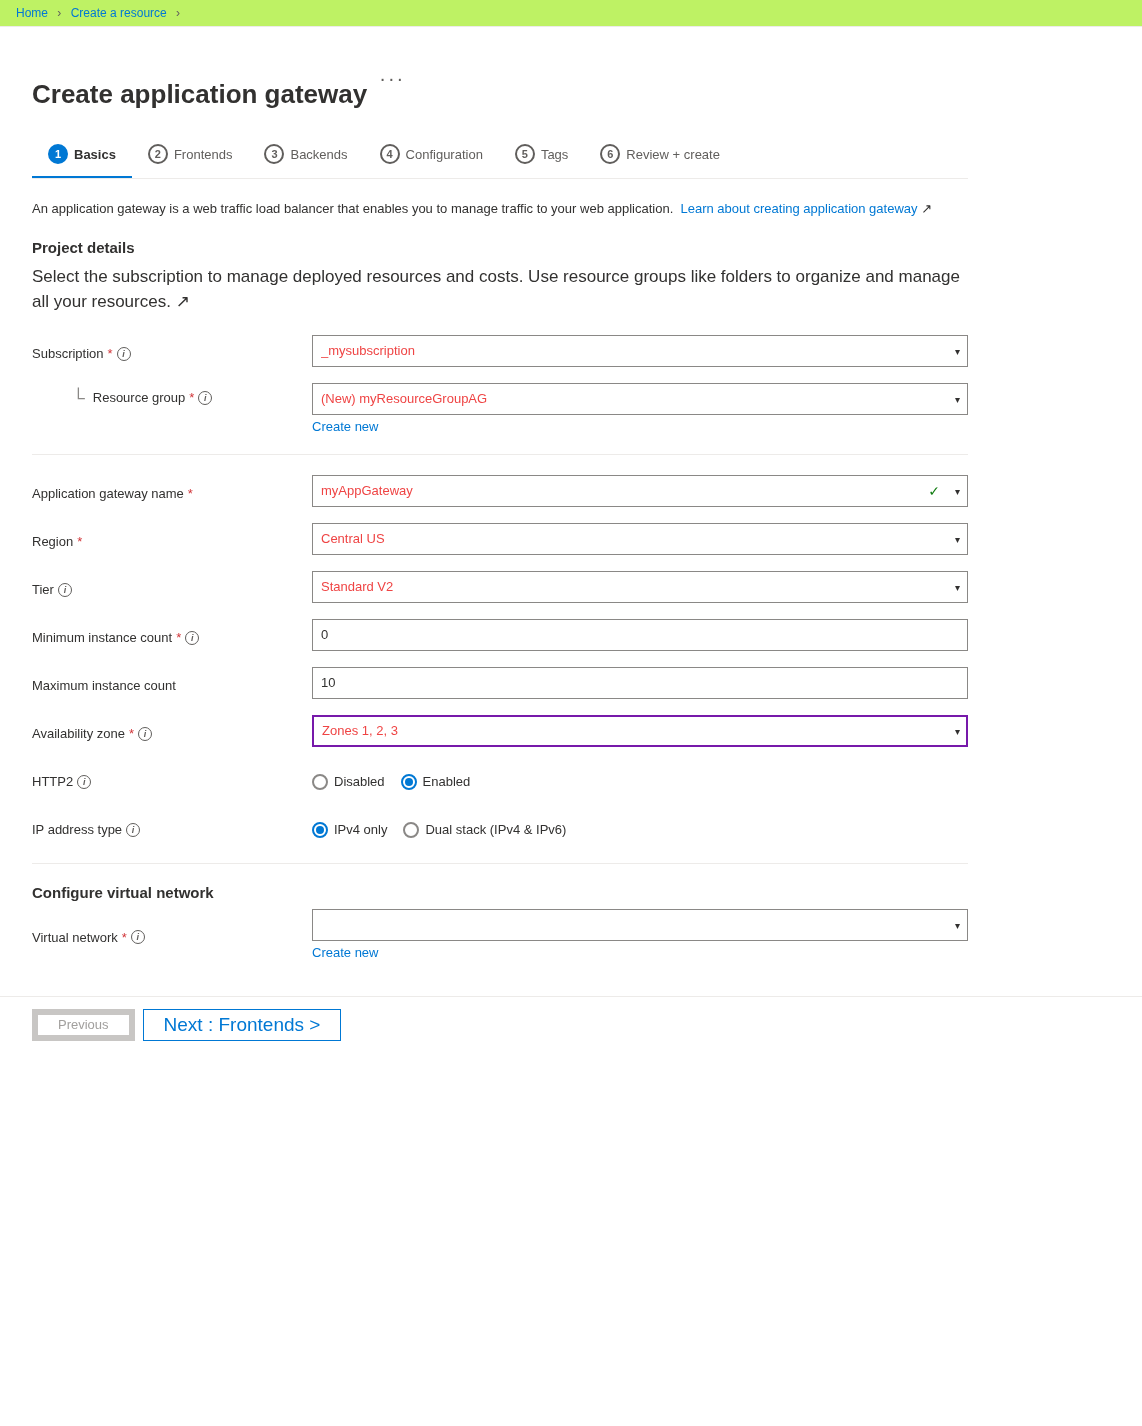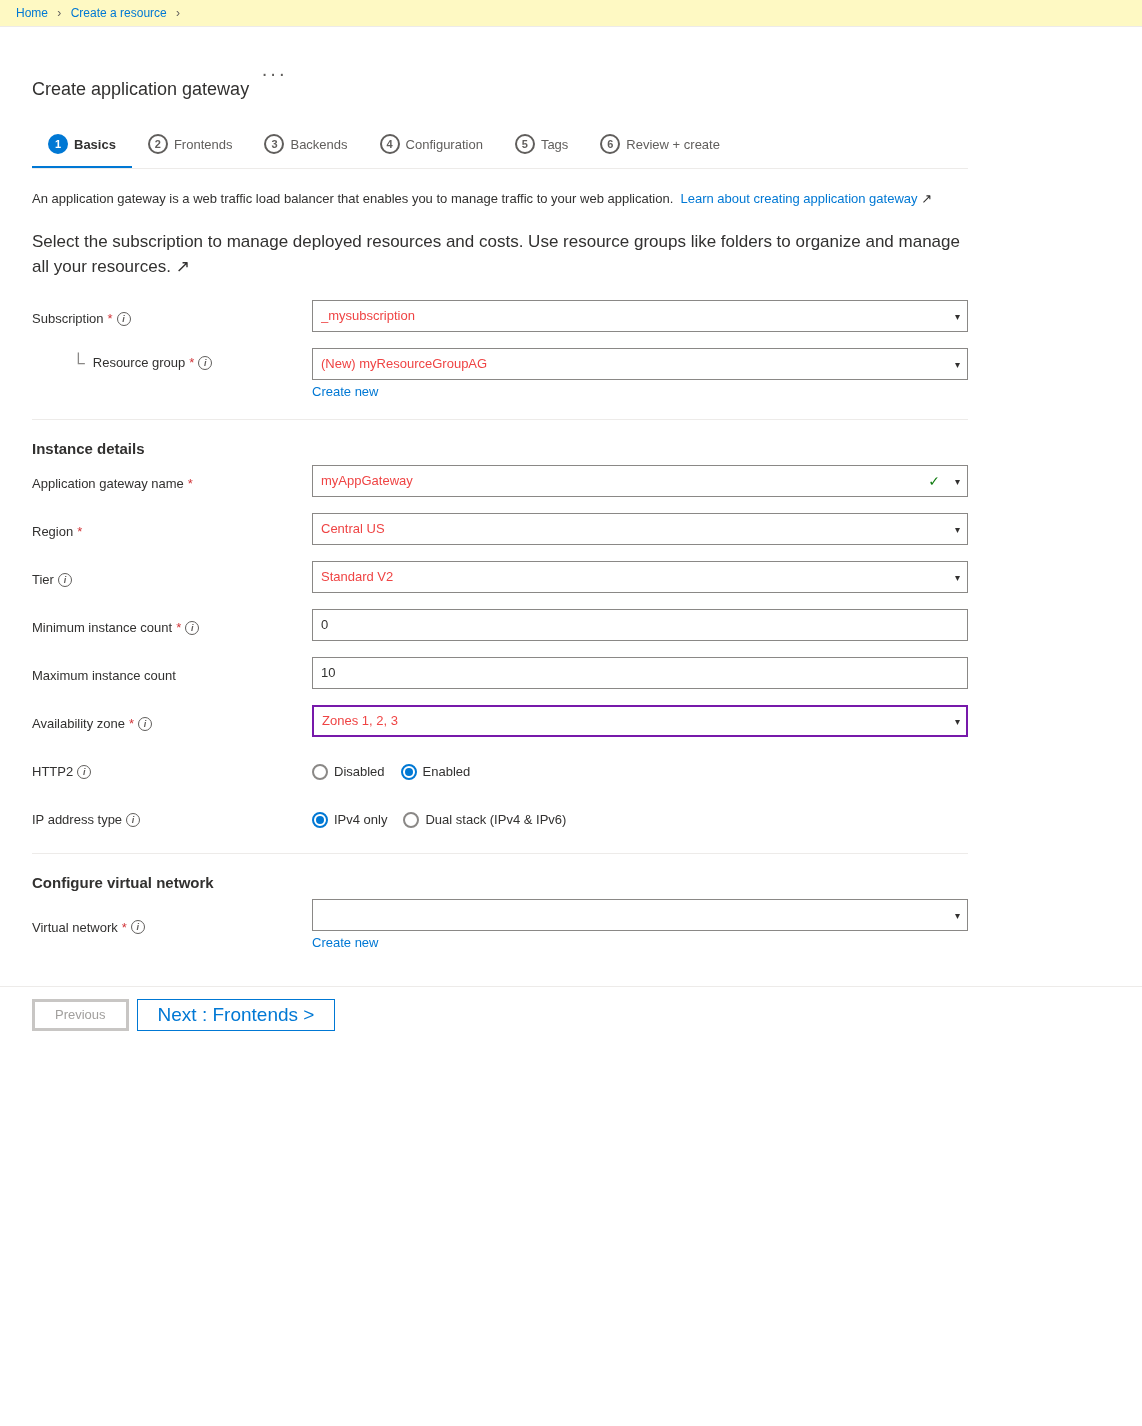--- a/index.html
+++ b/index.html
@@ -6,21 +6,21 @@
     body {
       font-family: 'Segoe UI', -apple-system, BlinkMacSystemFont, sans-serif;
       font-size: 13px;
       color: #323130;
       background: #fff;
       width: 1142px;
       min-height: 1426px;
     }
 
     .top-bar {
-      background: #fef9c3;
+      background: #bef264;
       border-bottom: 1px solid #edebe9;
       padding: 6px 16px;
       font-size: 12px;
       color: #0078d4;
     }
 
     .top-bar a {
       color: #0078d4;
       text-decoration: none;
       cursor: pointer;
@@ -37,22 +37,22 @@
     }
 
     .page-title-row {
       display: flex;
       align-items: center;
       gap: 12px;
       margin-bottom: 24px;
     }
 
     .page-title {
-      font-size: 18px;
-      font-weight: 400;
+      font-size: 26px;
+      font-weight: 700;
       color: #323130;
       margin-top: 32px;
     }
 
     .more-icon {
       font-size: 20px;
       color: #605e5c;
       cursor: pointer;
       letter-spacing: 2px;
     }
@@ -292,21 +292,21 @@
       border-top: 1px solid #edebe9;
       padding: 12px 32px;
       display: flex;
       align-items: center;
       gap: 8px;
     }
 
     .btn-secondary {
       height: 32px;
       padding: 0 20px;
-      border: 3px solid #fca5a5;
+      border: 6px solid #fca5a5;
       background: #fff;
       color: #323130;
       font-size: 13px;
       cursor: pointer;
     }
 
     .btn-secondary:disabled {
       color: #a19f9d;
       border-color: #c8c6c4;
       cursor: default;
@@ -371,20 +371,21 @@
       <span>Review + create</span>
     </div>
   </div>
 
   <p class="description-text">
     <span>An application gateway is a web traffic load balancer that enables you to manage traffic to your web application.</span>&nbsp;
     <a>Learn about creating application gateway</a>
     <span> ↗</span>
   </p>
 
+  <div class="section-title">Project details</div>
   <p class="section-description">
     <span>Select the subscription to manage deployed resources and costs. Use resource groups like folders to organize and manage all your resources.</span> <span>↗</span>
   </p>
 
   <div class="form-row">
     <div class="form-label-col">
       <span>Subscription</span>
       <span class="required-star">*</span>
       <span class="info-icon">i</span>
     </div>
@@ -411,21 +412,20 @@
           <option>(New) myResourceGroupAG</option>
         </select>
         <span class="select-arrow">▾</span>
       </div>
       <a class="create-new-link">Create new</a>
     </div>
   </div>
 
   <hr class="divider">
 
-  <div class="section-title">Instance details</div>
 
   <div class="form-row">
     <div class="form-label-col">
       <span>Application gateway name</span>
       <span class="required-star">*</span>
     </div>
     <div class="form-control-col">
       <div class="select-wrapper select-with-check">
         <select>
           <option>myAppGateway</option>

